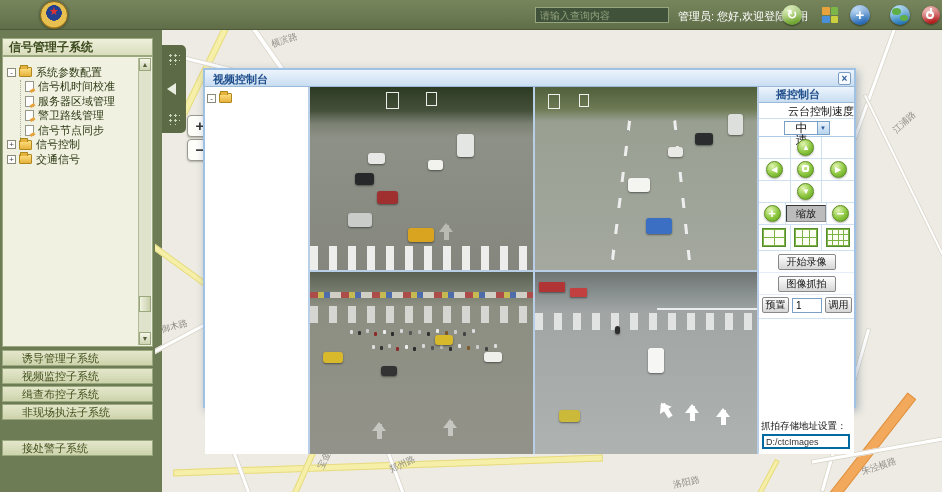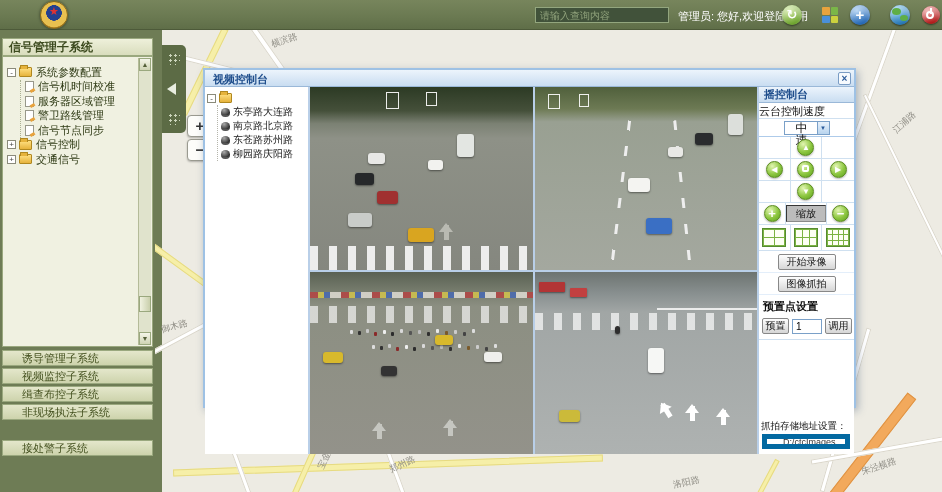--- a/index.html
+++ b/index.html
@@ -139,22 +139,22 @@
     box-shadow:8px 1px #333,16px -1px #c9c9c9,24px 2px #8a2a2a,33px 0 #eee,41px 2px #2c2c2c,
       50px -1px #d9d9d9,59px 1px #555,68px 0 #bbb,77px 2px #303030,86px -1px #e8e8e8,
       95px 1px #7a5a2a,104px 0 #ccc,113px 2px #444,122px -1px #ddd; }
   .fence { position:absolute; height:2px; background:rgba(255,255,255,.8); }
 
   
   #ctrl { width:97px; flex:none; background:#fff; border-left:2px solid #b9cfe8;
     display:flex; flex-direction:column; font-size:11px; }
   #ctrl-header { height:16px; flex:none; background:linear-gradient(180deg,#ecf4fc,#c9ddf1);
     border-bottom:1px solid #9ab8d8; color:#1f4e8c; font-weight:bold; font-size:11px;
-    line-height:15px; padding-left:5px; }
-  #speed-label { height:16px; flex:none; text-align:left; line-height:16px; color:#111;
+    line-height:15px; padding-left:17px; }
+  #speed-label { height:16px; flex:none; text-align:right; line-height:16px; color:#111;
     border-bottom:1px solid #cfe0f0; }
   #speed-row { height:18px; flex:none; display:flex; justify-content:center; align-items:center;
     border-bottom:1px solid #aecbea; }
   #speed-select { width:46px; height:14px; border:1px solid #7aa0c8; display:flex; cursor:pointer; }
   #speed-value { flex:1; font-size:12px; line-height:12px; padding-left:11px; color:#111; background:#fff; }
   #speed-arrow { width:12px; background:linear-gradient(180deg,#e8f2fc,#b8d4ee); border-left:1px solid #7aa0c8;
     font-size:6px; color:#2a5a9a; text-align:center; line-height:12px; }
   .grid3 { display:grid; grid-template-columns:1fr 1fr 1fr; flex:none; }
   .cell { border-right:1px solid #cfe0f0; border-bottom:1px solid #cfe0f0; display:flex;
     align-items:center; justify-content:center; height:22px; }
@@ -181,22 +181,22 @@
   .btnrow { flex:none; display:flex; justify-content:center; padding:3px 0 2px;
     border-bottom:1px solid #e3eefa; }
   .btnrow .wbtn { width:58px; height:16px; }
   #preset-title { flex:none; font-size:11px; font-weight:bold; color:#111; padding:4px 0 2px 4px; }
   #preset-row { flex:none; display:flex; align-items:center; gap:3px; padding:2px 2px 5px 3px;
     border-bottom:1px solid #cfe0f0; }
   #preset-btn,#call-btn { width:27px; height:16px; font-size:10px; }
   #preset-input { width:30px; height:15px; border:1px solid #7aa0c8; font-size:10px; padding-left:3px; }
   #ctrl-spacer { flex:1; }
   #storage-label { flex:none; font-size:9.5px; color:#111; padding:2px 0 1px 2px; white-space:nowrap; }
-  #storage-input { flex:none; width:88px; height:15px; margin:0 8px 5px 3px; border:5px solid #0369a1;
-    font-size:9px; padding-left:16px; color:#333; }
+  #storage-input { flex:none; width:88px; height:15px; margin:0 8px 5px 3px; border:2px solid #0369a1;
+    font-size:9px; padding-left:2px; color:#333; }
 </style>
 </head>
 <body>
 
 <div id="app">
 
   <header id="topbar">
     <div class="badge">
       <div class="star">★</div>
     </div>
@@ -312,38 +312,20 @@
         <span id="dlg-title">视频控制台</span>
         <span id="dlg-close">×</span>
       </div>
       <div id="dlg-body">
 
         <div id="cam-panel">
           <div class="cam-root">
             <span class="expander">-</span>
             <span class="folder"></span>
           </div>
-          <div class="cam-rows">
-            <div class="cam-row">
-              <span class="cam-ico"></span>
-              <span>东亭路大连路</span>
-            </div>
-            <div class="cam-row">
-              <span class="cam-ico"></span>
-              <span>南京路北京路</span>
-            </div>
-            <div class="cam-row">
-              <span class="cam-ico"></span>
-              <span>东苍路苏州路</span>
-            </div>
-            <div class="cam-row">
-              <span class="cam-ico"></span>
-              <span>柳园路庆阳路</span>
-            </div>
-          </div>
         </div>
 
         <div id="video-grid">
           <div class="feed" id="v1">
             <div class="osd" style="left:34%;top:3%;width:13px;height:17px"></div>
             <div class="osd" style="left:52%;top:3%;width:11px;height:14px"></div>
             <div class="car" style="left:26%;top:36%;width:17px;height:11px;background:#e8e8e6"></div>
             <div class="car" style="left:20%;top:47%;width:19px;height:12px;background:#26282a"></div>
             <div class="car" style="left:30%;top:57%;width:21px;height:13px;background:#a03030"></div>
             <div class="car" style="left:17%;top:69%;width:24px;height:14px;background:#c9ccc9"></div>
@@ -466,21 +448,20 @@
                   <span></span>
                 </div>
               </div>
           </div>
           <div class="btnrow">
               <button class="wbtn">开始录像</button>
             </div>
           <div class="btnrow">
               <button class="wbtn">图像抓拍</button>
             </div>
-          <div id="preset-title">预置点设置</div>
           <div id="preset-row">
             <button class="wbtn" id="preset-btn">预置</button>
             <input id="preset-input" type="text" value="1" style="">
             <button class="wbtn" id="call-btn">调用</button>
           </div>
           <div id="ctrl-spacer"></div>
           <div id="storage-label">抓拍存储地址设置：</div>
           <input id="storage-input" type="text" value="D:/ctcImages" style="">
         </div>
 

